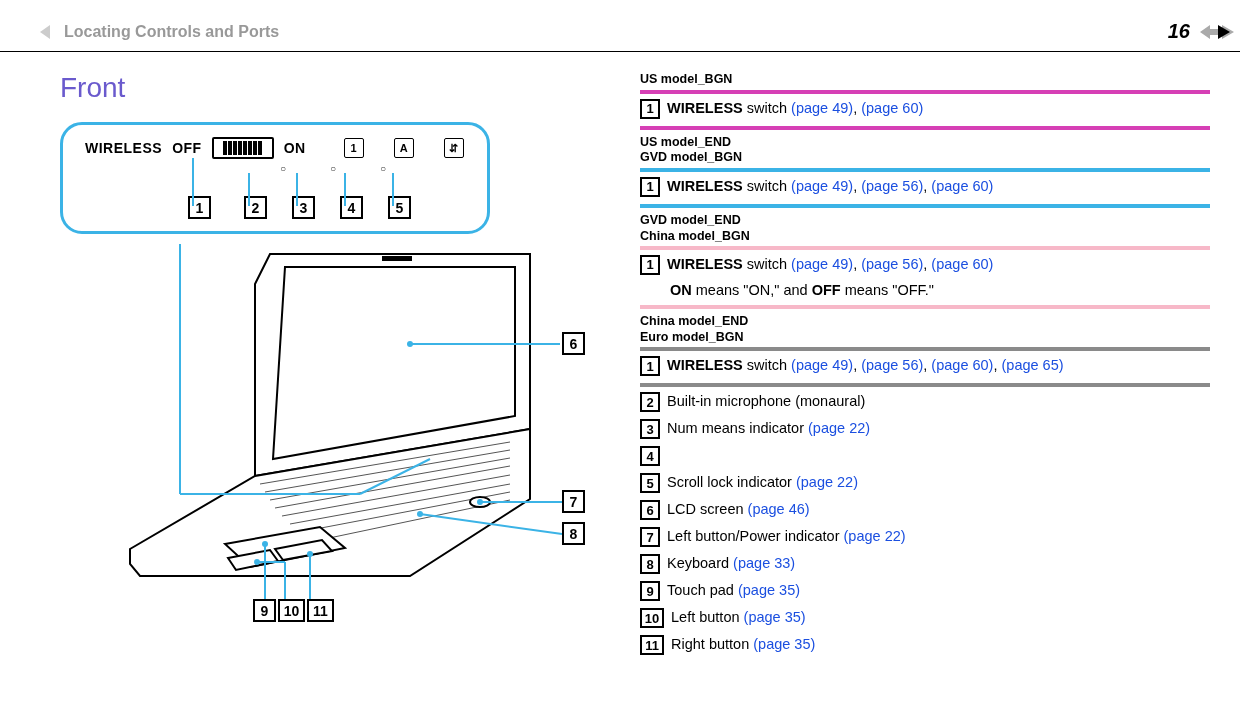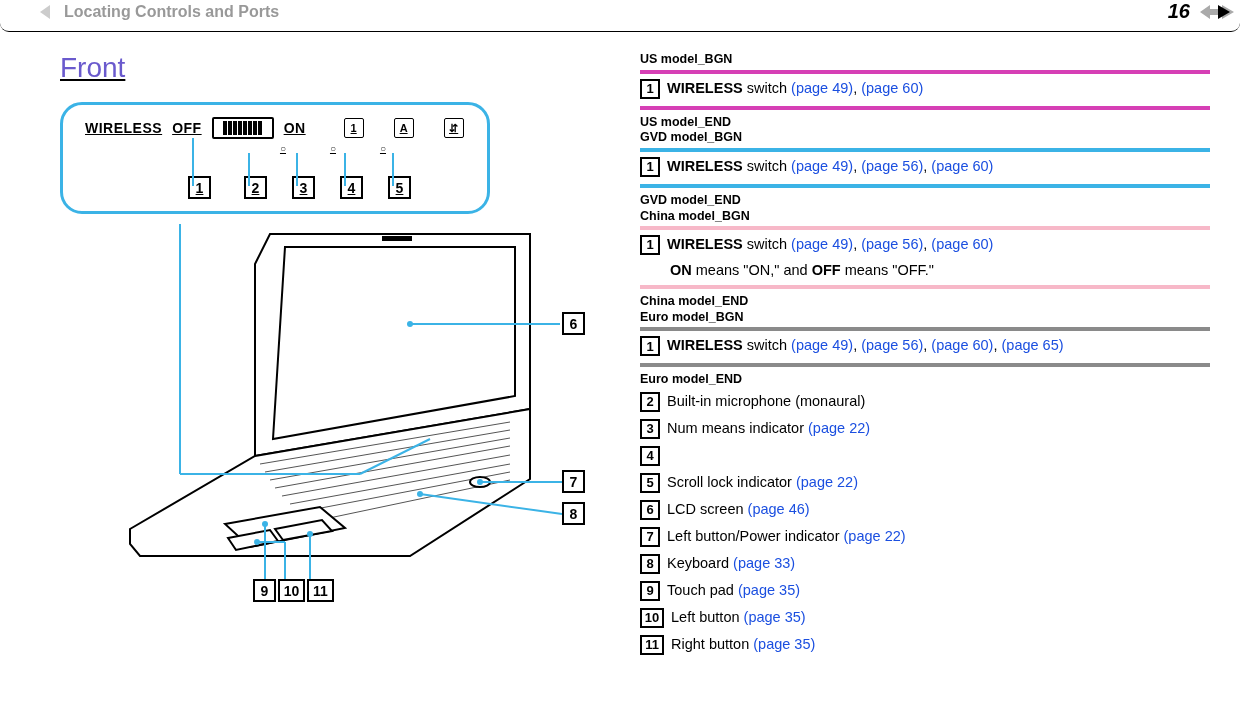--- a/index.html
+++ b/index.html
@@ -9,23 +9,22 @@
     height: 720px;
     background: #fff;
     position: relative;
     font-size: 14px;
     color: #000;
   }
   .top-header {
     display: flex;
     justify-content: space-between;
     align-items: center;
-    padding: 0 20px 8px 40px;
+    padding: 20px 20px 8px 40px;
     border-bottom: 1px solid #000;
-    border-radius: 9px;
   }
   .breadcrumb-left {
     display: flex;
     align-items: center;
     color: #999;
     font-weight: bold;
     font-size: 16px;
   }
   .tri-left {
     width: 0; height: 0;
@@ -51,21 +50,20 @@
   }
   .tri-right svg { display:block; }
 
   .page-content {
     display: flex;
     padding: 20px 30px 0 60px;
   }
   .left-col {
     width: 560px;
     flex-shrink: 0;
-    text-decoration: underline;
   }
   .section-title {
     font-size: 28px;
     color: #6a5acd;
     font-weight: normal;
     margin-bottom: 18px;
   }
   .switch-panel {
     border: 3px solid #3bb3e6;
     border-radius: 22px;
@@ -358,21 +356,20 @@
     <div class="color-bar bar-gray"></div>
     <div class="item-line">
       <div class="sq">
           <span>1</span>
         </div>
       <div>
         <span class="b">WIRELESS</span><span> switch </span><span class="link">(page 49)</span><span>, </span><span class="link">(page 56)</span><span>, </span><span class="link">(page 60)</span><span>, </span><span class="link">(page 65)</span>
       </div>
     </div>
     <div class="color-bar bar-gray"></div>
-    <div class="model-tag">Euro model_END</div>
 
     <div class="item-line">
         <div class="sq">
           <span>2</span>
         </div>
         <div><span>Built-in microphone (monaural)</span></div>
       </div>
     <div class="item-line">
         <div class="sq">
           <span>3</span>

